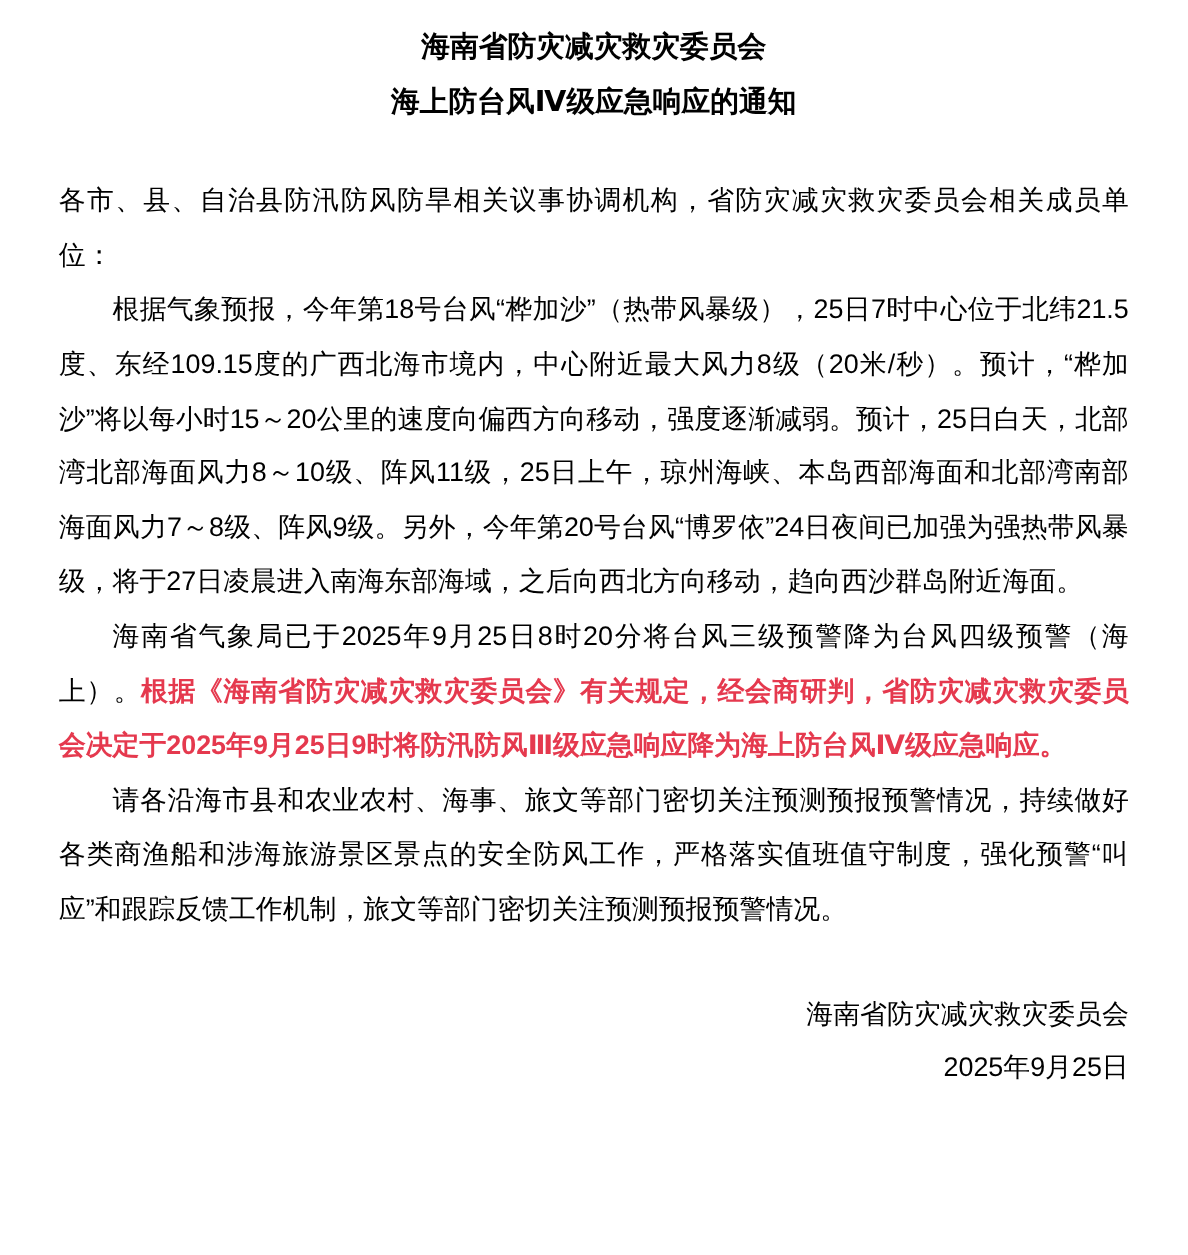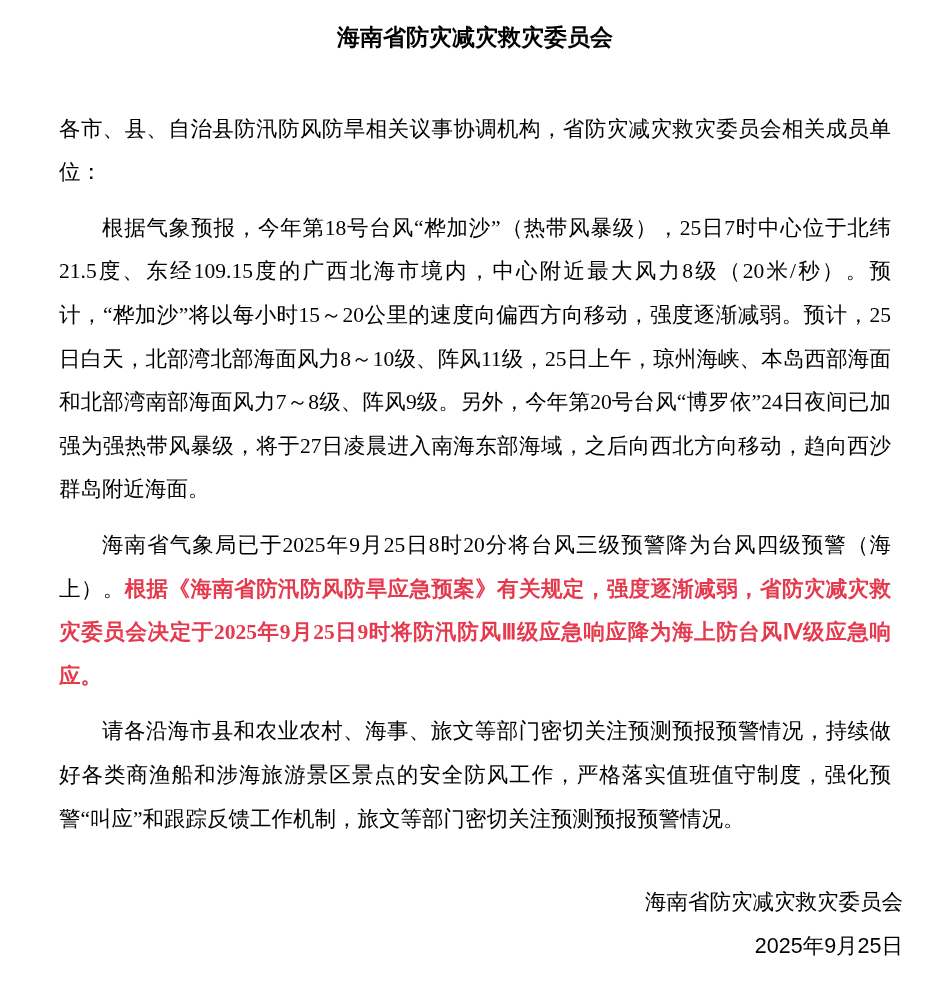--- a/index.html
+++ b/index.html
@@ -25,50 +25,51 @@
     color: #000000;
   }
   .title-line { white-space: nowrap; }
   .title-gap { height: 36px; }
   .body-text {
     font-size: 21.5px;
     line-height: 43.6px;
     text-align: justify;
     color: #000000;
   }
-  .body-text p { margin: 12px; }
-  .body-text p.indent { text-indent: 2em; font-family: Liberation Serif, serif; }
+  .body-text p { margin: 0; }
+  .body-text p.indent { text-indent: 2em; }
   .red-bold {
     color: #e5394e;
     font-weight: bold;
   }
   .signature-block {
     margin-top: 40px;
     text-align: right;
     font-size: 21.5px;
     line-height: 43.6px;
     color: #000000;
   }
 </style>
 </head>
 <body>
 
 <div class="page">
   <div class="content">
 
     <div class="title-block">
       <div class="title-line">海南省防灾减灾救灾委员会</div>
+      <div class="title-line">海上防台风Ⅳ级应急响应的通知</div>
     </div>
 
     <div class="title-gap"></div>
 
     <div class="body-text">
       <p>各市、县、自治县防汛防风防旱相关议事协调机构，省防灾减灾救灾委员会相关成员单位：</p>
       <p class="indent">根据气象预报，今年第18号台风“桦加沙”（热带风暴级），25日7时中心位于北纬21.5度、东经109.15度的广西北海市境内，中心附近最大风力8级（20米/秒）。预计，“桦加沙”将以每小时15～20公里的速度向偏西方向移动，强度逐渐减弱。预计，25日白天，北部湾北部海面风力8～10级、阵风11级，25日上午，琼州海峡、本岛西部海面和北部湾南部海面风力7～8级、阵风9级。另外，今年第20号台风“博罗依”24日夜间已加强为强热带风暴级，将于27日凌晨进入南海东部海域，之后向西北方向移动，趋向西沙群岛附近海面。</p>
-      <p class="indent"><span>海南省气象局已于2025年9月25日8时20分将台风三级预警降为台风四级预警（海上）。</span><span class="red-bold">根据《海南省防汛防风防旱应急预案》有关规定，强度逐渐减弱，省防灾减灾救灾委员会决定于2025年9月25日9时将防汛防风Ⅲ级应急响应降为海上防台风Ⅳ级应急响应。</span></p>
+      <p class="indent"><span>海南省气象局已于2025年9月25日8时20分将台风三级预警降为台风四级预警（海上）。</span><span class="red-bold">根据《海南省防灾减灾救灾委员会》有关规定，经会商研判，省防灾减灾救灾委员会决定于2025年9月25日9时将防汛防风Ⅲ级应急响应降为海上防台风Ⅳ级应急响应。</span></p>
       <p class="indent">请各沿海市县和农业农村、海事、旅文等部门密切关注预测预报预警情况，持续做好各类商渔船和涉海旅游景区景点的安全防风工作，严格落实值班值守制度，强化预警“叫应”和跟踪反馈工作机制，旅文等部门密切关注预测预报预警情况。</p>
     </div>
 
     <div class="signature-block">
       <div>海南省防灾减灾救灾委员会</div>
       <div>2025年9月25日</div>
     </div>
 
   </div>
 </div>

